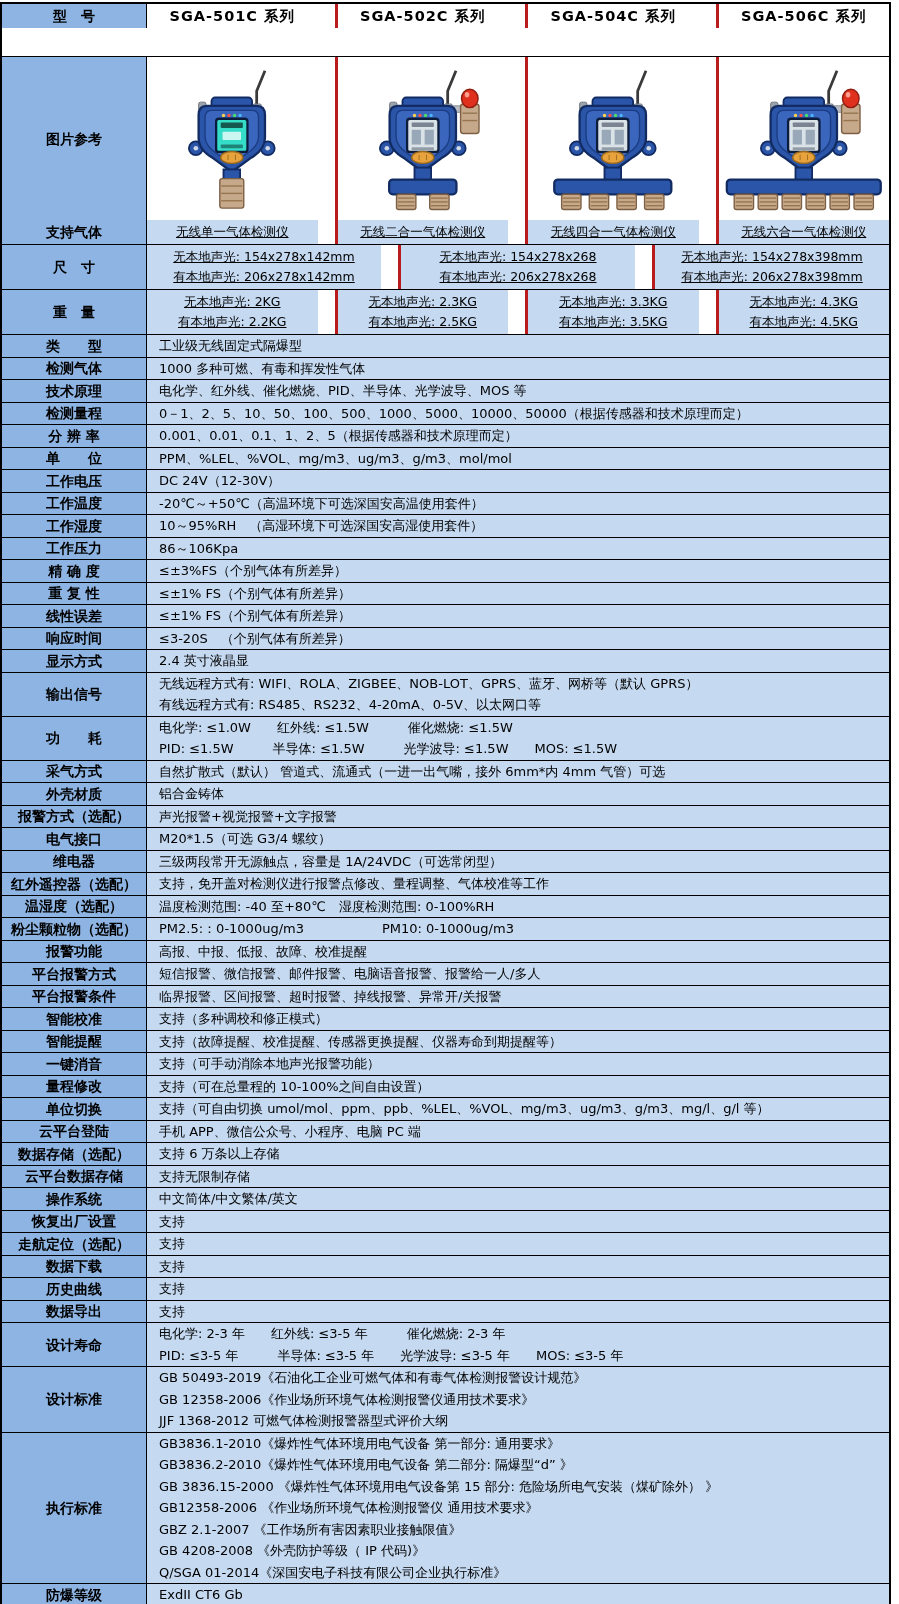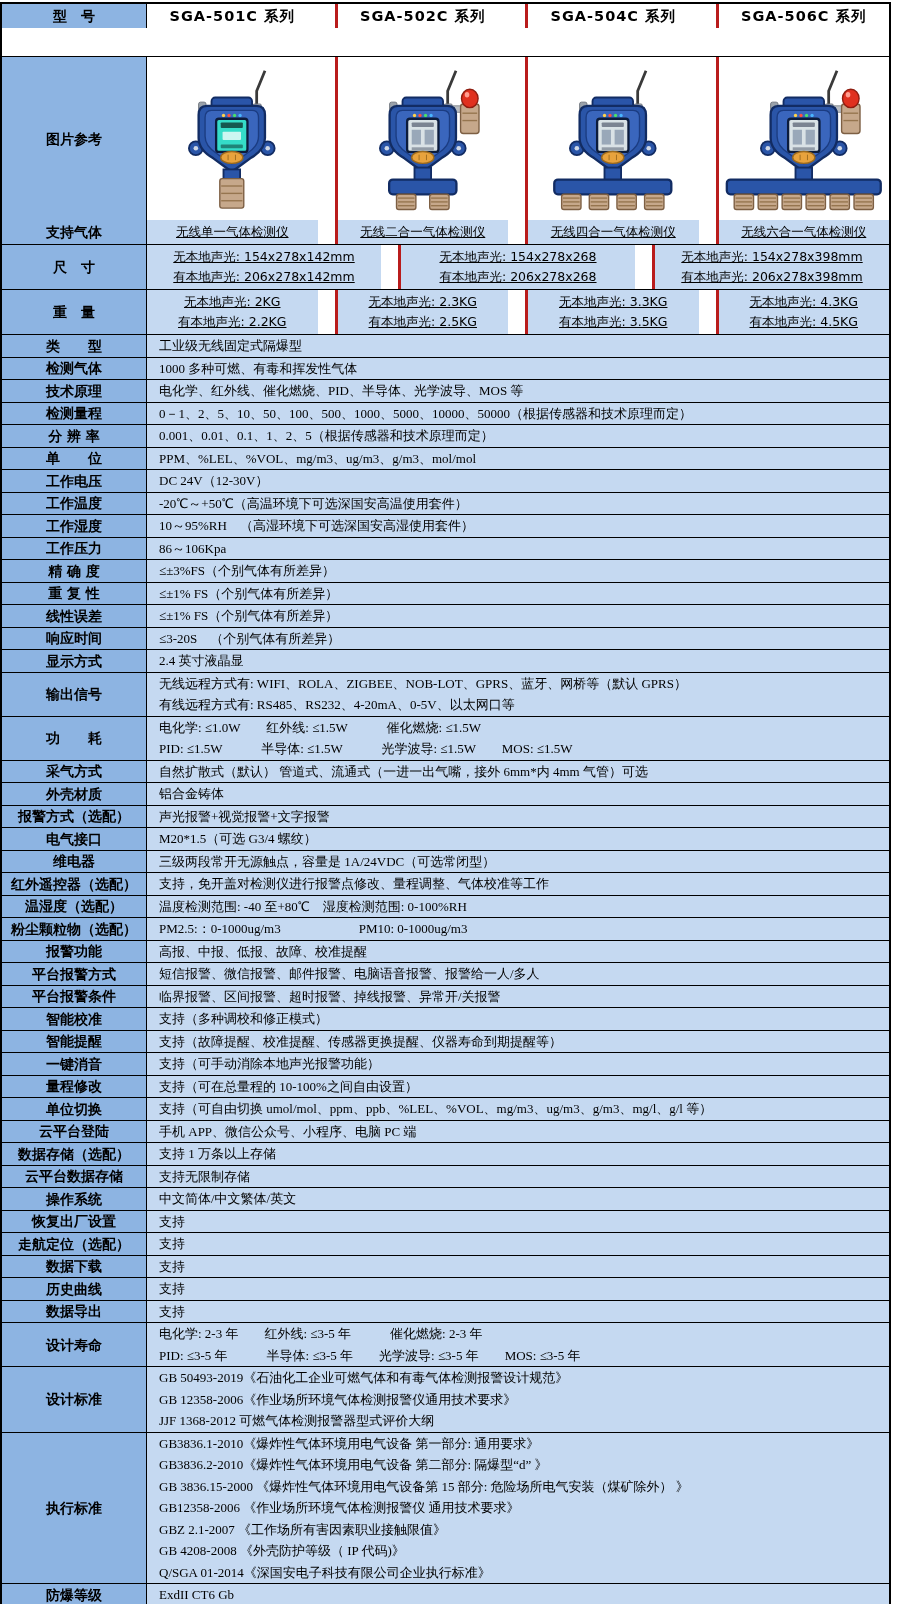--- a/index.html
+++ b/index.html
@@ -14,21 +14,21 @@
   .model-cell{flex:1;background:#fff;display:flex;align-items:center;justify-content:center;
     font-weight:bold;font-size:14.5px;letter-spacing:1px;}
   .model-cell + .model-cell, .v4 + .v4, .img-cell + .img-cell{border-left:3px solid #b91c1c;}
   .header-row{height:24px;}
   .image-row{height:163px;margin-top:28px;}
   .img-cell{flex:1;background:#fff;display:flex;align-items:center;justify-content:center;overflow:hidden;}
   .v4{flex:1;background:#C5D9F1;display:flex;flex-direction:column;align-items:center;justify-content:center;
     font-size:12.5px;padding:2px 2px;box-sizing:border-box;min-width:0;}
   .v4 .vline{line-height:20px;white-space:pre;text-decoration:underline;}
   .full-cell{flex:1;background:#C5D9F1;display:flex;flex-direction:column;justify-content:flex-start;
-    padding:0 6px 0 12px;box-sizing:border-box;min-width:0;font-family:Liberation Serif, serif;}
+    padding:0 6px 0 12px;box-sizing:border-box;min-width:0;}
   .full-cell .vline{font-size:13px;line-height:21.5px;min-height:21.5px;white-space:pre-wrap;}
   .single .full-cell .vline{line-height:21.5px;}
 </style>
 </head>
 <body>
 
 <div class="spec-table">
   <div class="row header-row">
     <div class="label-cell">型　号</div>
     <div class="value-area">
@@ -544,21 +544,21 @@
         <div class="value-area">
           <div class="full-cell">
             <div class="vline">手机 APP、微信公众号、小程序、电脑 PC 端</div>
           </div>
         </div>
       </div>
       <div class="row single">
         <div class="label-cell">数据存储（选配）</div>
         <div class="value-area">
           <div class="full-cell">
-            <div class="vline">支持 1 万条以上存储</div>
+            <div class="vline">支持 6 万条以上存储</div>
           </div>
         </div>
       </div>
       <div class="row single">
         <div class="label-cell">云平台数据存储</div>
         <div class="value-area">
           <div class="full-cell">
             <div class="vline">支持无限制存储</div>
           </div>
         </div>

